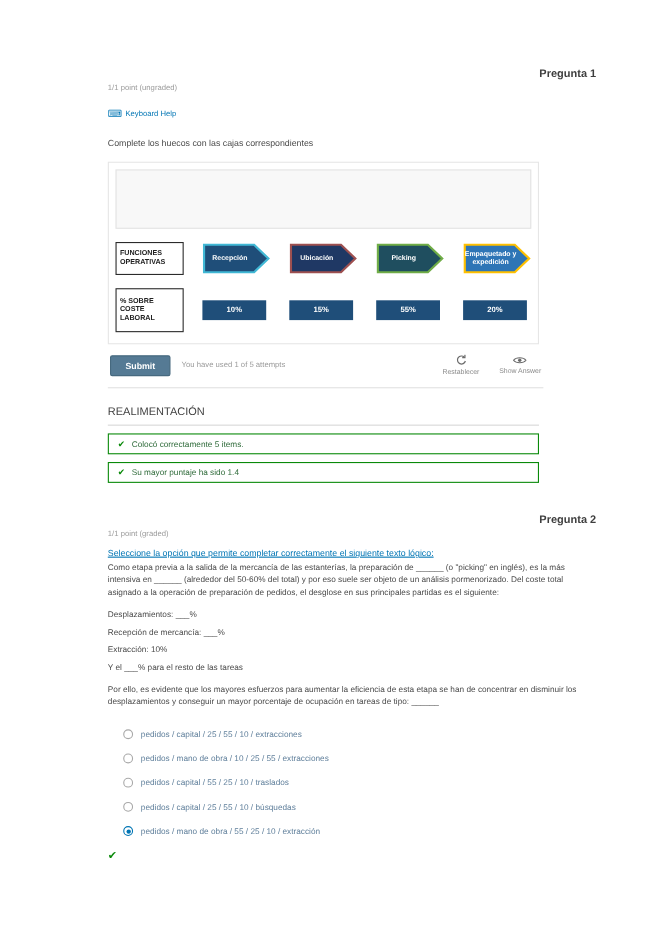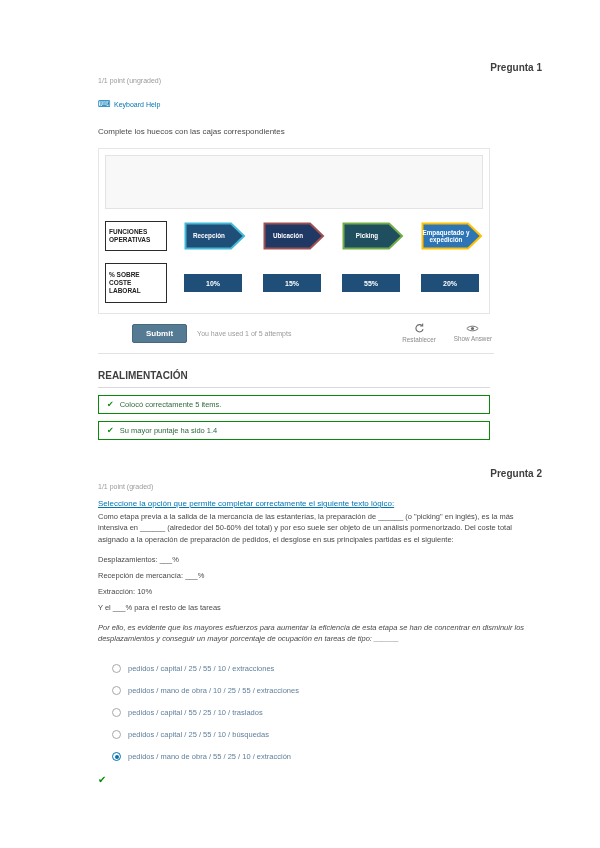--- a/index.html
+++ b/index.html
@@ -32,29 +32,29 @@
   .step{position:relative;width:62px;height:28px;flex:0 0 62px;}
   .step svg{position:absolute;inset:0;}
   .step-label{position:absolute;left:0;top:0;width:50px;height:28px;display:flex;align-items:center;justify-content:center;
     color:#fff;font-size:6.3px;font-weight:bold;text-align:center;line-height:1.15;padding:0 1px;box-sizing:border-box;}
   .pct-box{width:58px;flex:0 0 58px;height:18px;background:var(--navy);color:#fff;font-size:7px;font-weight:bold;
     display:flex;align-items:center;justify-content:center;margin-right:4px;}
 
   
   .action-row{display:flex;align-items:center;padding:9px 2px 10px 2px;border-bottom:1px solid #e2e2e2;}
   .submit-btn{background:var(--submit);border:1px solid #46697f;color:#fff;font-size:8px;font-weight:bold;
-    padding:4px 13px;border-radius:2px;cursor:pointer;font-family:inherit;margin-left:32px;}
+    padding:4px 13px;border-radius:2px;cursor:pointer;font-family:inherit;}
   .attempts{font-size:7px;color:#9a9a9a;margin-left:10px;}
   .spacer{flex:1;}
   .ctl{display:flex;flex-direction:column;align-items:center;gap:2px;margin-left:18px;cursor:pointer;}
   .ctl svg{display:block;}
   .ctl-label{font-size:6.3px;color:#8a8a8a;}
 
   
-  .fb-title{font-size:10px;font-weight:bold;color:#3e3e3e;margin:16px 0 0 0;padding-bottom:6px;border-bottom:1px solid #d8d8d8;}
+  .fb-title{font-size:10px;font-weight:normal;color:#3e3e3e;margin:16px 0 0 0;padding-bottom:6px;border-bottom:1px solid #d8d8d8;}
   .fb-box{border:1px solid var(--green);background:#fff;display:flex;align-items:center;gap:6px;
     padding:4px 8px;margin-top:7px;box-sizing:border-box;}
   .fb-check{color:var(--green);font-size:8px;font-weight:bold;line-height:1;}
   .fb-text{font-size:7.5px;color:#2f6b3a;}
 
   
   .q2{margin-top:28px;width:444px;}
   .instruction{font-size:8px;color:var(--accent);margin:0 0 3px 0;text-decoration:underline;}
   .para{font-size:7.5px;color:#4a4a4a;line-height:1.5;margin:0 0 10px 0;}
   .fill-line{font-size:7.5px;color:#4a4a4a;margin:0 0 7px 0;}
@@ -168,21 +168,21 @@
 
     <div class="instruction">Seleccione la opción que permite completar correctamente el siguiente texto lógico:</div>
 
     <p class="para">Como etapa previa a la salida de la mercancía de las estanterías, la preparación de ______ (o "picking" en inglés), es la más intensiva en ______ (alrededor del 50-60% del total) y por eso suele ser objeto de un análisis pormenorizado. Del coste total asignado a la operación de preparación de pedidos, el desglose en sus principales partidas es el siguiente:</p>
 
     <div class="fill-line">Desplazamientos: ___%</div>
     <div class="fill-line">Recepción de mercancía: ___%</div>
     <div class="fill-line">Extracción: 10%</div>
     <div class="fill-line">Y el ___% para el resto de las tareas</div>
 
-    <p class="para" style="margin-top:10px;font-style:italic;">Por ello, es evidente que los mayores esfuerzos para aumentar la eficiencia de esta etapa se han de concentrar en disminuir los desplazamientos y conseguir un mayor porcentaje de ocupación en tareas de tipo: ______</p>
+    <p class="para" style="margin-top:10px;">Por ello, es evidente que los mayores esfuerzos para aumentar la eficiencia de esta etapa se han de concentrar en disminuir los desplazamientos y conseguir un mayor porcentaje de ocupación en tareas de tipo: ______</p>
 
     <div class="options">
       <label class="option">
         <span class="radio"></span>
         <span class="option-label">pedidos / capital / 25 / 55 / 10 / extracciones</span>
       </label>
       <label class="option">
         <span class="radio"></span>
         <span class="option-label">pedidos / mano de obra / 10 / 25 / 55 / extracciones</span>
       </label>

